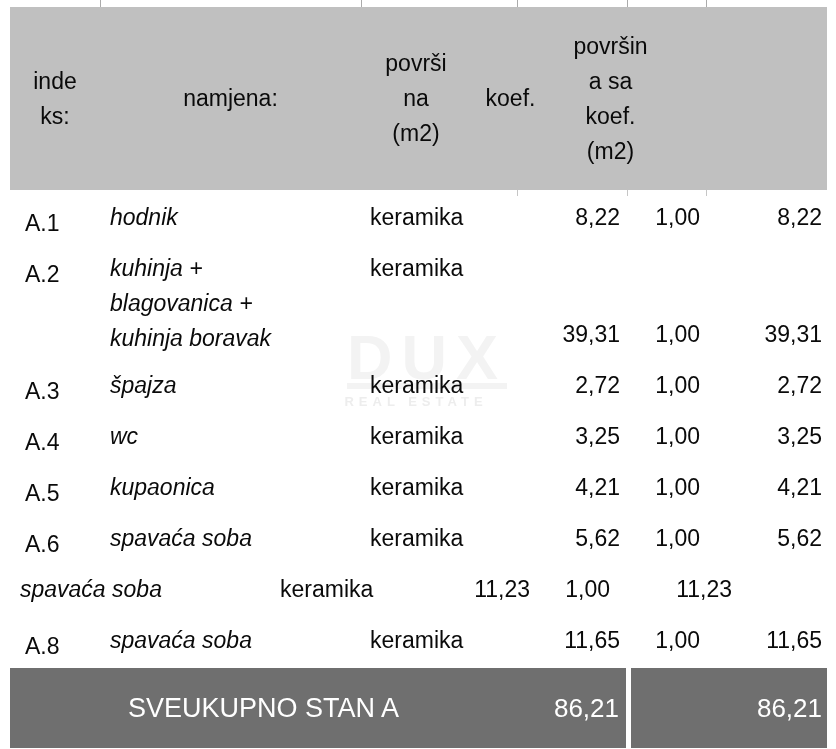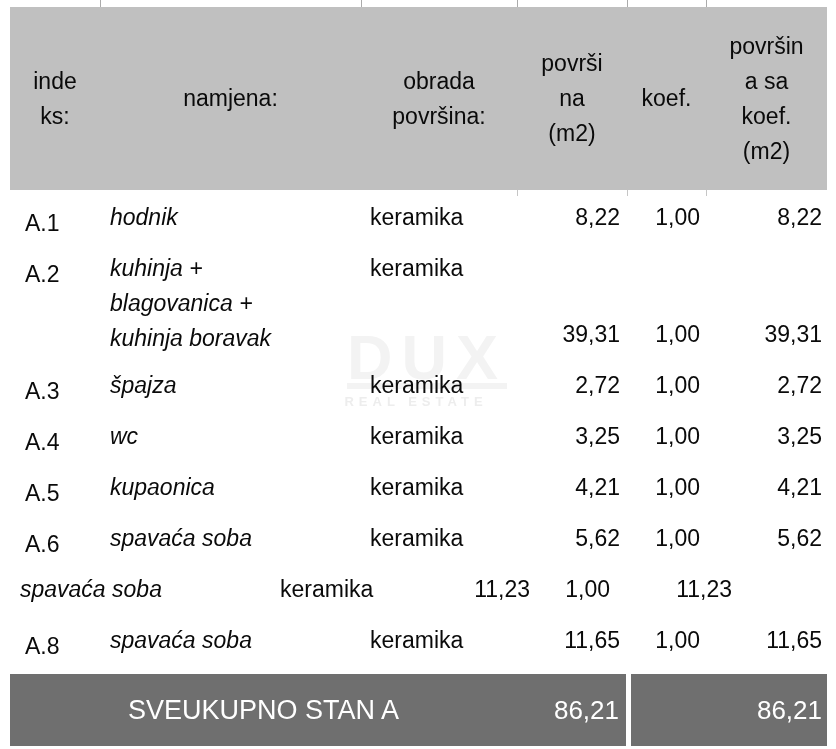--- a/index.html
+++ b/index.html
@@ -39,21 +39,21 @@
   .row { display:flex; min-height:51px; }
   .cell { box-sizing:border-box; }
   .cell.index   { width:90px;  padding:10px 0 0 15px; line-height:35px;margin-top:6px; }
   .cell.namjena { width:261px; padding:10px 0 2px 10px; line-height:35px; white-space:pre-line;font-style:italic; }
   .cell.obrada  { width:156px; padding:10px 0 0 9px;  line-height:35px; }
   .cell.num { display:flex; align-items:flex-end; justify-content:flex-end; line-height:1; }
   .cell.povrsina { width:110px; padding:0 7px 12px 0; }
   .cell.koef     { width:79px;  padding:0 6px 12px 0; }
   .cell.povkoef  { width:121px; padding:0 5px 12px 0; }
 
-  .footer-row { display:flex; height:72px; margin-top:10px; }
+  .footer-row { display:flex; height:80px; margin-top:4px; }
   .f-left {
     display:flex; width:616px;
     background:var(--footer-bg, #6f6f6f); color:var(--footer-text, #ffffff);
   }
   .f-label { width:507px; display:flex; align-items:center; justify-content:center; font-size:27px; }
   .f-val1  { flex:1; display:flex; align-items:center; justify-content:flex-end; padding-right:7px; font-size:26px; }
   .f-right {
     width:196px; margin-left:5px;
     background:var(--footer-bg, #6f6f6f); color:var(--footer-text, #ffffff);
     display:flex; align-items:center; justify-content:flex-end;
@@ -78,22 +78,20 @@
     <div class="wm-main">DUX</div>
     <div class="wm-sub">REAL ESTATE</div>
   </div>
 
   <div class="tbl">
 
     <div class="header-row">
       <div class="hcell c1">inde
 ks:</div>
       <div class="hcell c2">namjena:</div>
-      <div class="hcell c3">obrada
-površina:</div>
       <div class="hcell c4">površi
 na
 (m2)</div>
       <div class="hcell c5">koef.</div>
       <div class="hcell c6">površin
 a sa
 koef.
 (m2)</div>
     </div>
 

